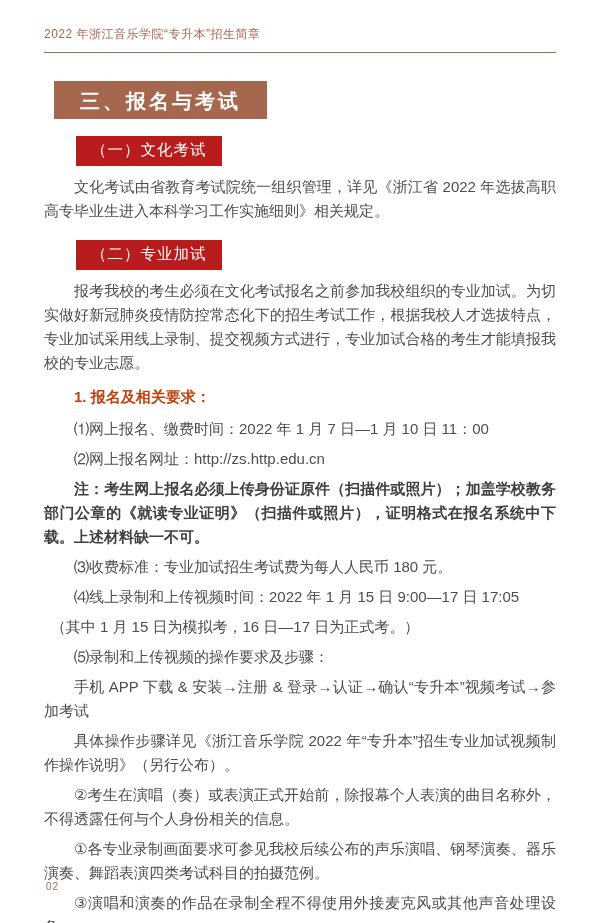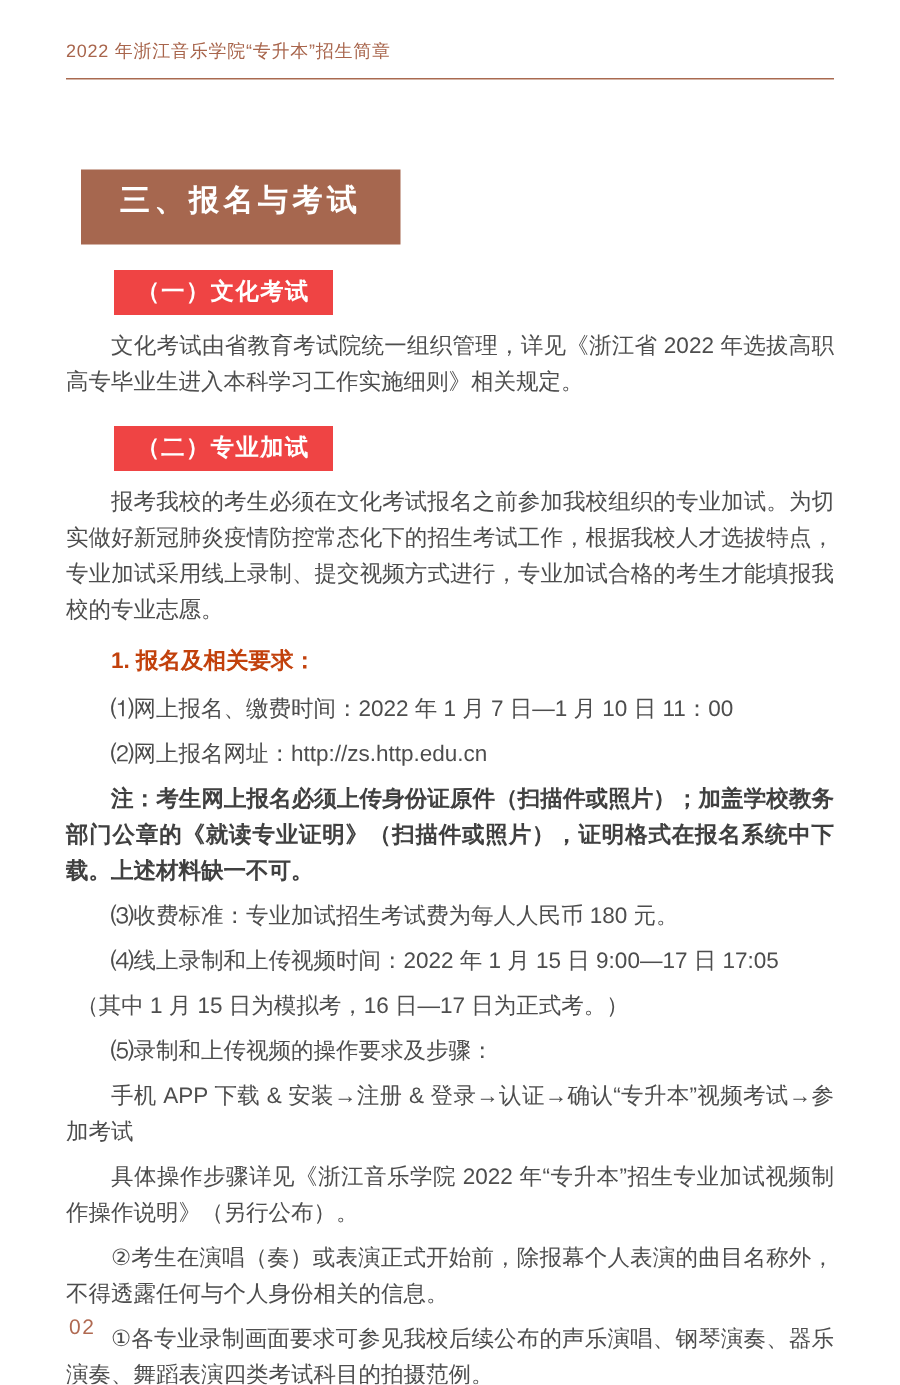--- a/index.html
+++ b/index.html
@@ -18,37 +18,37 @@
     padding-bottom: 9px;
   }
   .header-title {
     font-size: 12px;
     color: #a8654c;
     letter-spacing: 0.5px;
   }
   .banner-lg {
     display: block;
     width: fit-content;
-    margin: 60px 0 0 10px;
+    margin: 28px 0 0 10px;
     background: #a6674f;
     color: #ffffff;
     font-size: 20px;
     font-weight: bold;
     letter-spacing: 3px;
-    padding: 7px 26px 16px 26px;
+    padding: 7px 26px 4px 26px;
     text-align: center;
   }
   .banner-sm {
     display: block;
     width: fit-content;
     margin: 17px 0 9px 32px;
-    background: #ef4444;
+    background: #b91c1c;
     color: #ffffff;
     font-size: 15.5px;
-    font-weight: bold;
+    font-weight: normal;
     letter-spacing: 1px;
     padding: 4px 15px 5px 15px;
   }
   .para, .item, .note, .cont {
     font-size: 15px;
     line-height: 24px;
     color: #4d4d4d;
     margin-bottom: 6px;
     text-align: justify;
   }
@@ -62,21 +62,21 @@
     color: #c2410c;
     text-indent: 2em;
     margin: 10px 0 8px 0;
   }
   .page-footer {
     position: absolute;
     left: 46px;
     top: 876px;
   }
   .page-num {
-    font-size: 14px;
+    font-size: 10px;
     color: #b06a52;
     letter-spacing: 1px;
   }
 </style>
 </head>
 <body>
 
 <div class="page">
 
   <header class="doc-header">

